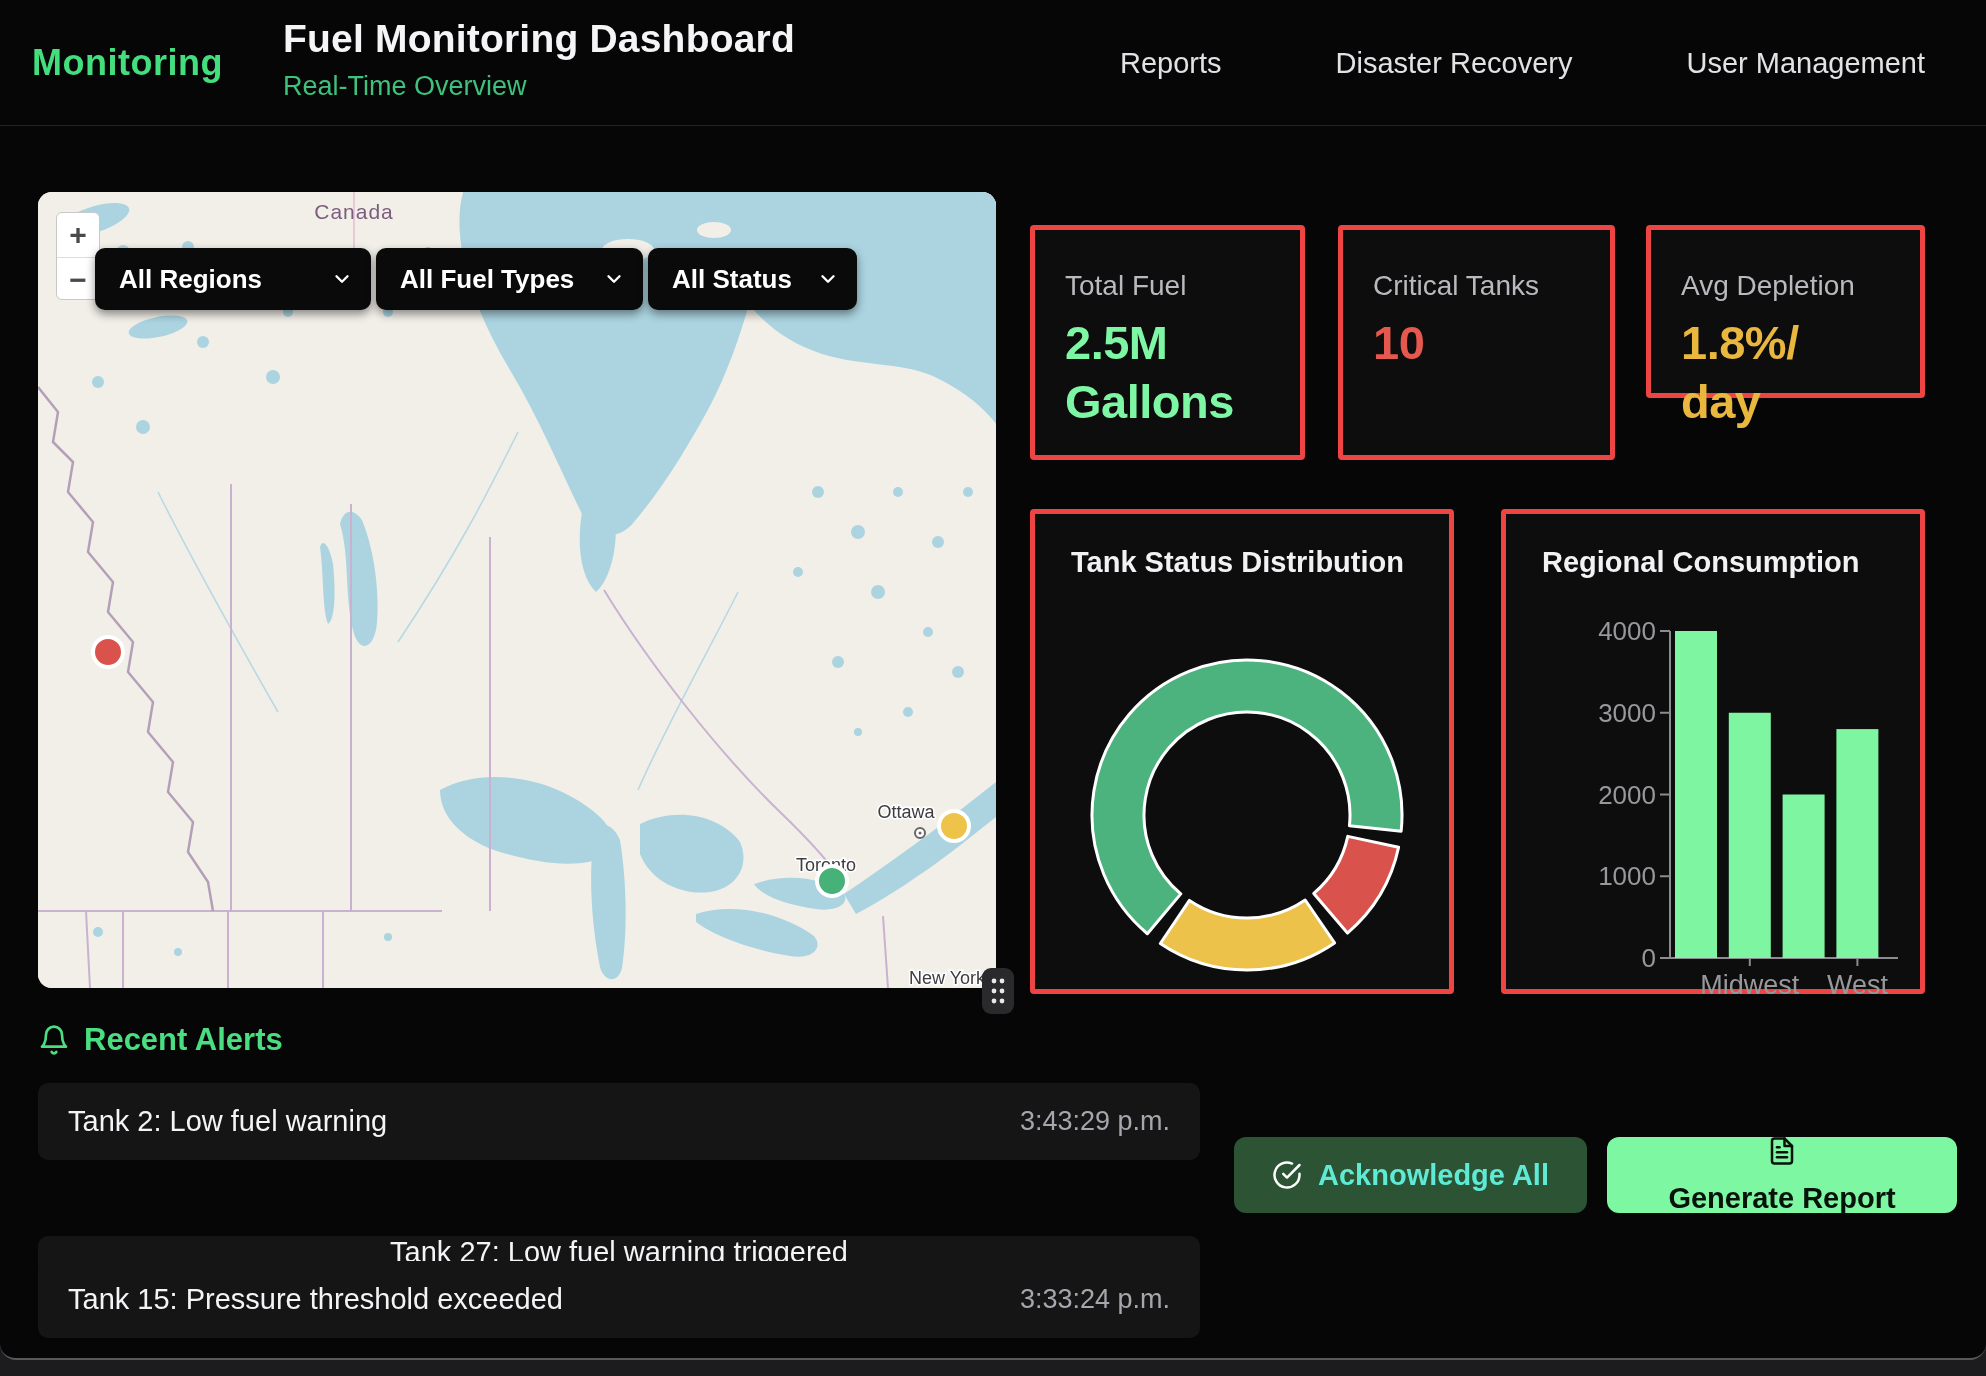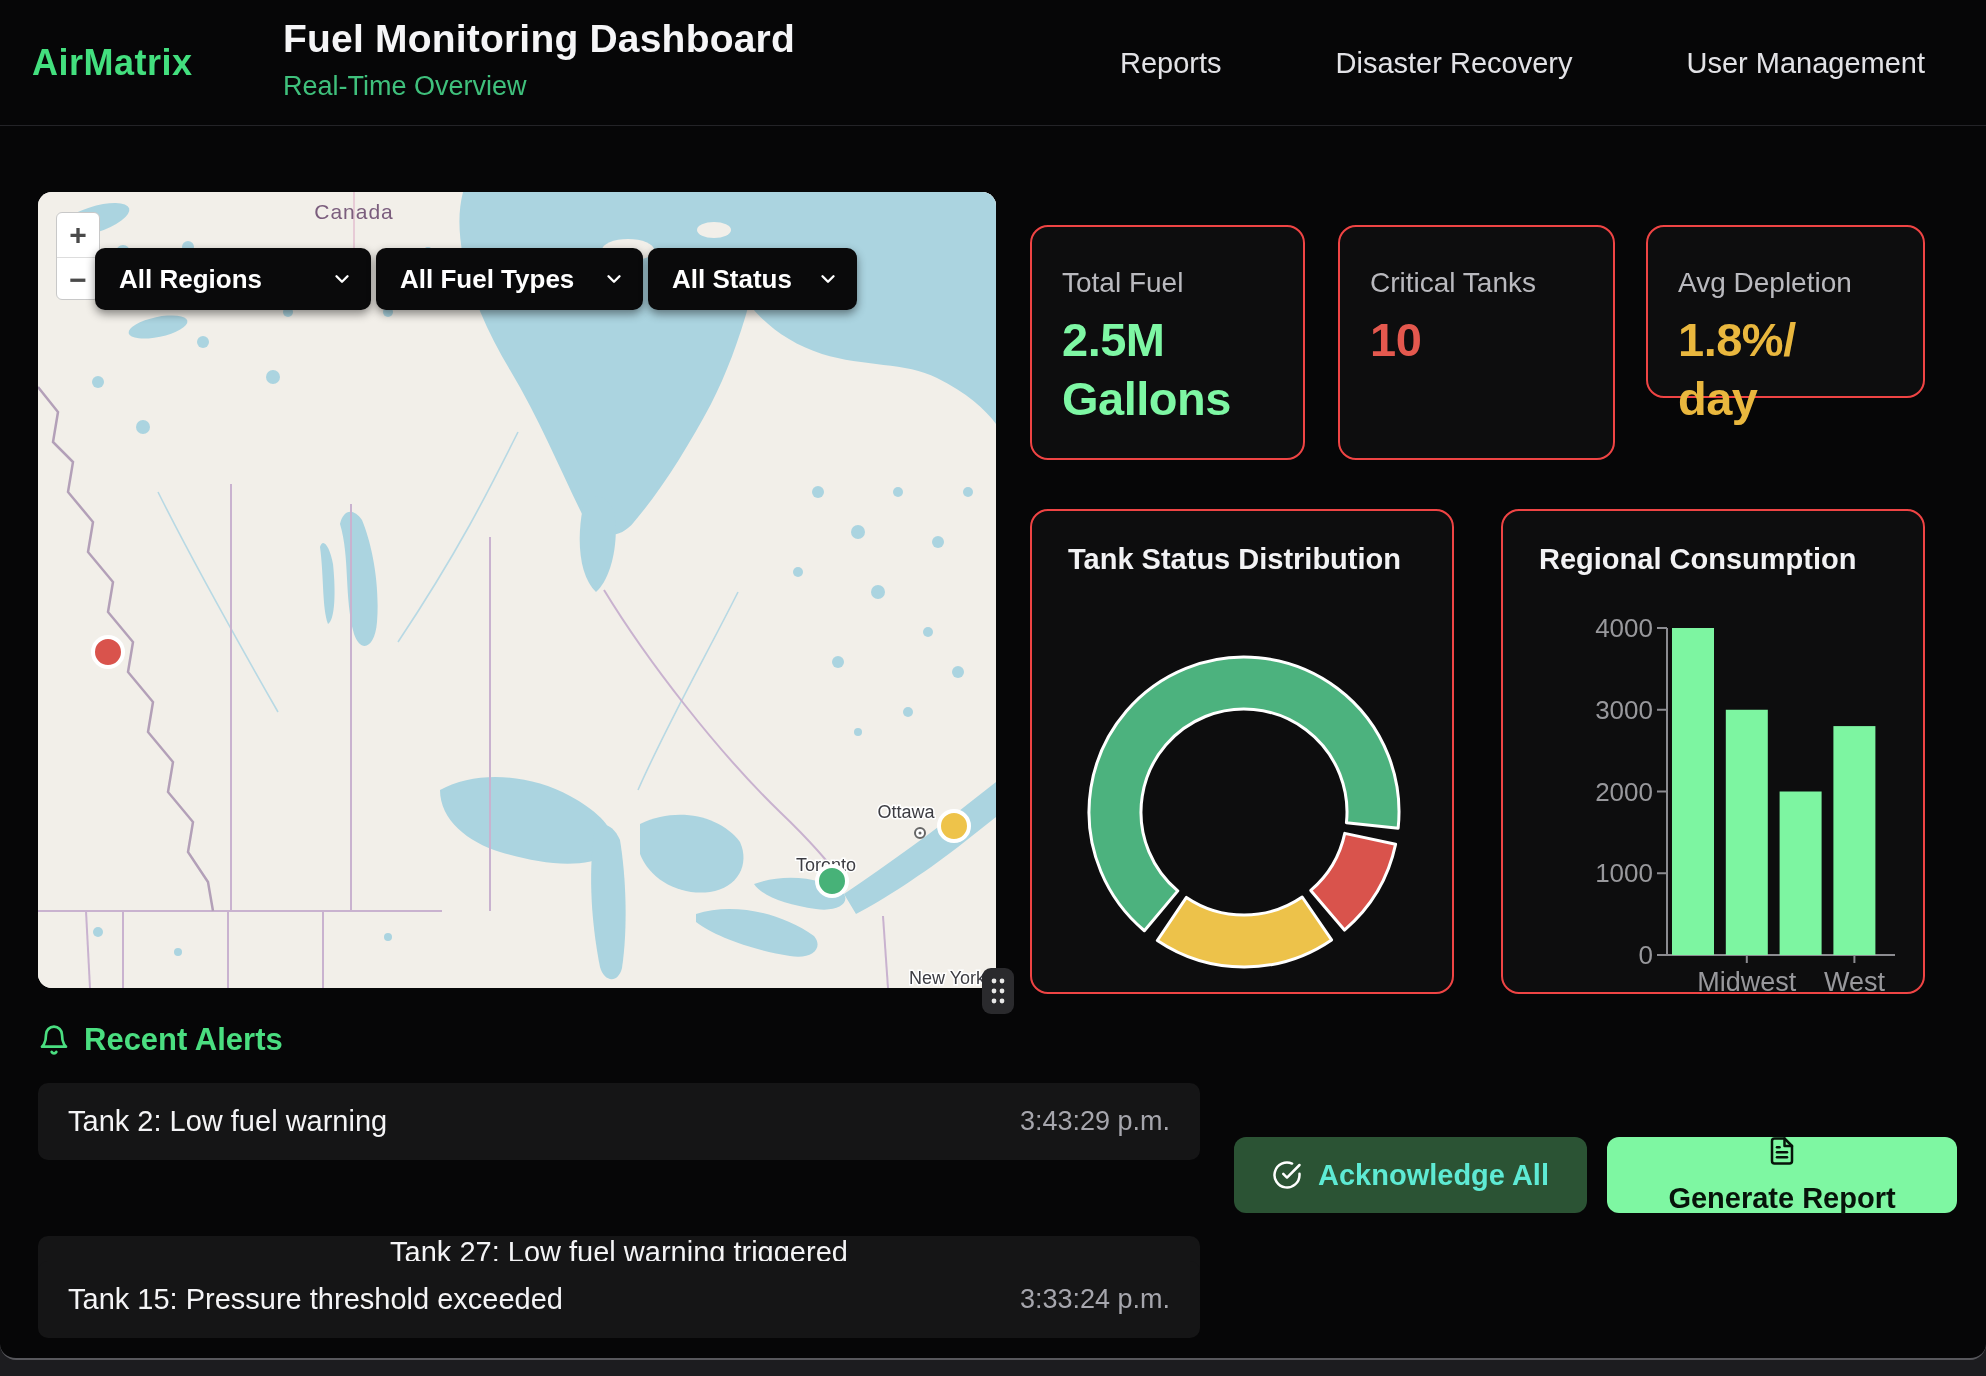--- a/index.html
+++ b/index.html
@@ -37,21 +37,21 @@
               box-shadow:0 4px 10px rgba(0,0,0,0.45); cursor:pointer; }
   .dd-1 { left:57px; width:276px; }
   .dd-2 { left:338px; width:267px; }
   .dd-3 { left:610px; width:209px; }
   .chevron { width:22px; height:22px; flex:0 0 auto; margin-left:14px; }
   .map-handle { position:absolute; left:982px; top:968px; width:32px; height:46px;
                 background:#2a2a2d; border-radius:9px; z-index:4; display:flex;
                 align-items:center; justify-content:center; cursor:grab; }
 
   
-  .card { position:absolute; background:#0d0d0e; border:2px solid #ef4444; border-radius:18px; }
+  .card { position:absolute; background:#0d0d0e; border:5px solid #ef4444; border-radius:4px; }
   .stat-card { padding:40px 30px; }
   .stat-1 { left:1030px; top:225px; width:275px; height:235px; }
   .stat-2 { left:1338px; top:225px; width:277px; height:235px; }
   .stat-3 { left:1646px; top:225px; width:279px; height:173px; }
   .stat-label { font-size:28px; color:#b9b9be; margin-bottom:12px; }
   .stat-value { font-size:47px; font-weight:700; line-height:1.25; letter-spacing:-0.5px; }
   .stat-value span { display:block; }
 
   
   .donut-card { left:1030px; top:509px; width:424px; height:485px; }
@@ -79,21 +79,21 @@
 
   .map-city-label { font-size:18px; fill:#3c3c42; paint-order:stroke; stroke:#ffffff;
                     stroke-width:3px; font-weight:400; }
 </style>
 </head>
 <body>
 
 <div class="window">
 
   <div class="header">
-    <div class="logo">AirMatrix</div>
+    <div class="logo">Monitoring</div>
     <div class="title-block">
       <div class="page-title">Fuel Monitoring Dashboard</div>
       <div class="page-subtitle">Real-Time Overview</div>
     </div>
     <div class="nav">
       <div class="nav-item">Reports</div>
       <div class="nav-item">Disaster Recovery</div>
       <div class="nav-item">User Management</div>
     </div>
   </div>

